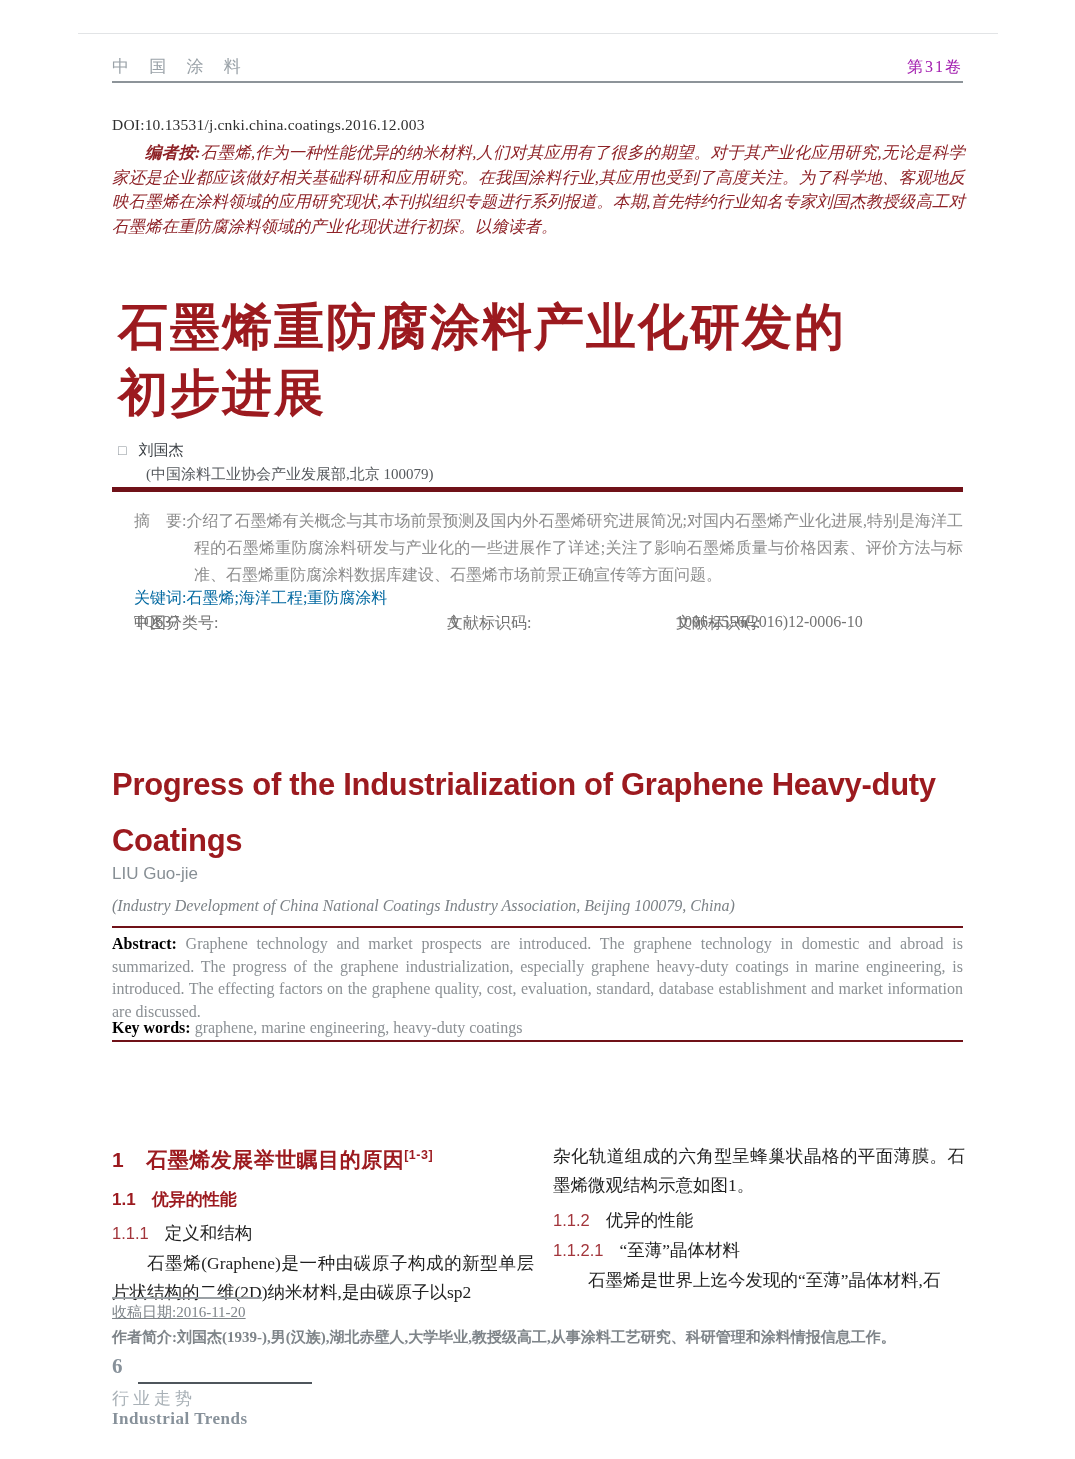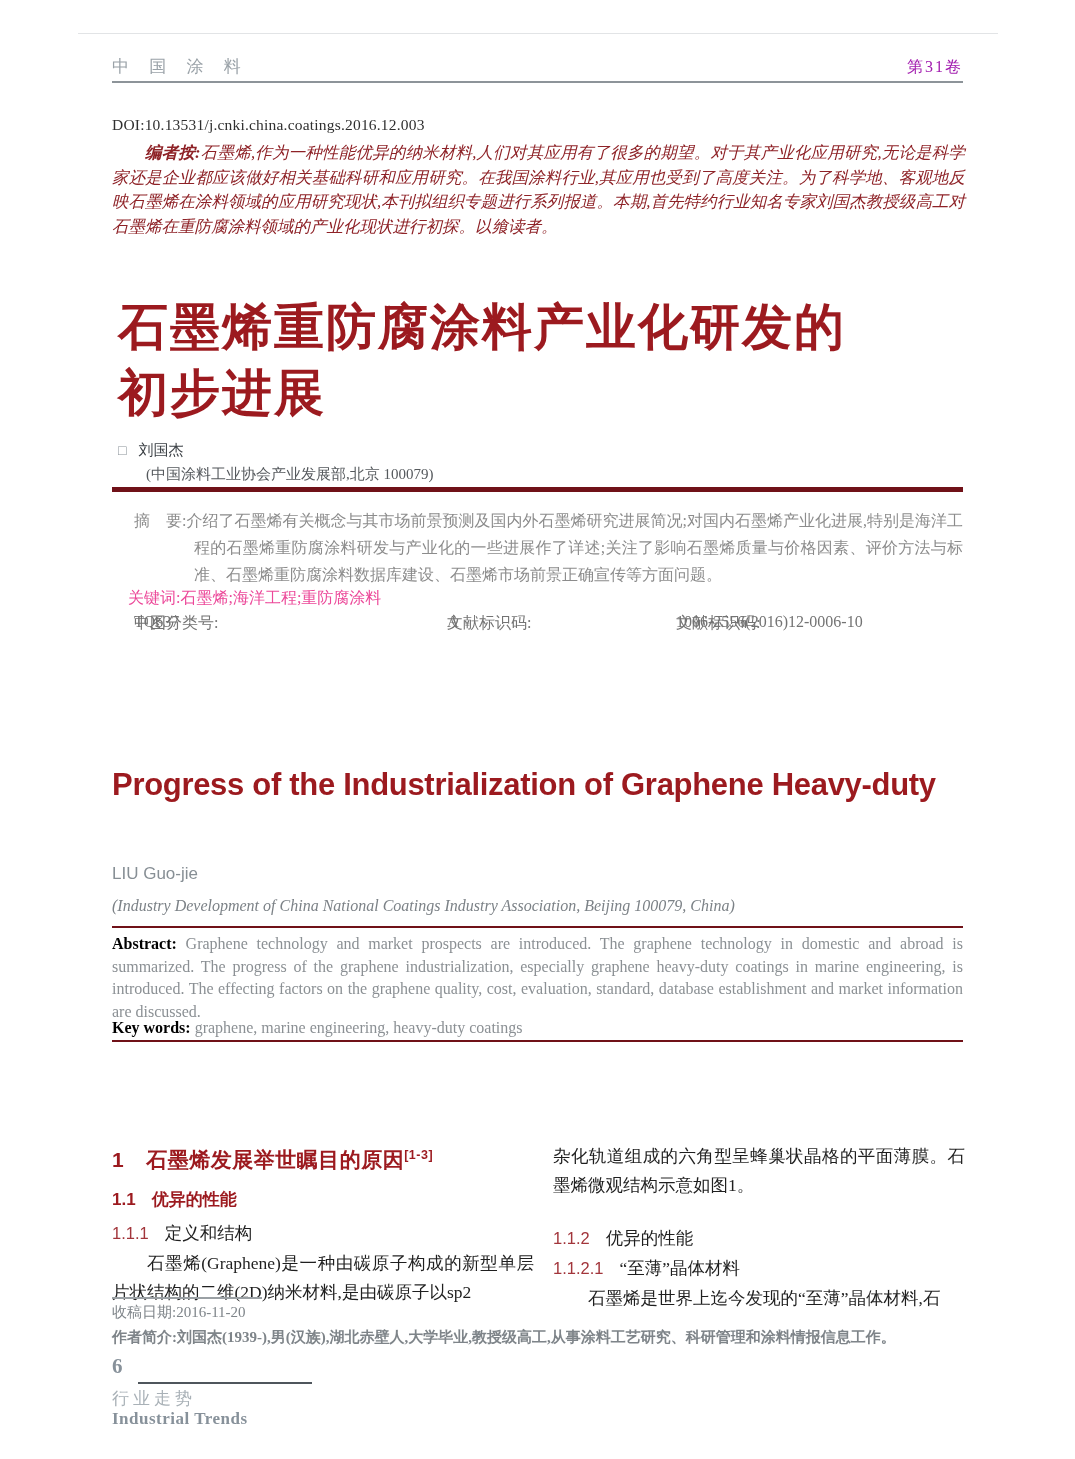--- a/index.html
+++ b/index.html
@@ -36,21 +36,21 @@
   .author-row .marker { color:#8d959b; margin-right:12px; font-size:14px; }
   .affiliation-cn { left:146px; top:465px; font-size:15px; color:#55595d; }
   .thick-rule { left:112px; top:487px; width:851px; height:5px; background:#701118; }
 
   
   .abstract-cn {
     left:134px; top:507px; width:829px;
     font-size:16px; line-height:27px; color:#8c8c8c;
     text-align:justify; padding-left:60px; text-indent:-60px;
   }
-  .keywords-cn { left:128px; top:588px; font-size:16px; color:#ec4899; }
+  .keywords-cn { left:134px; top:588px; font-size:16px; color:#0369a1; }
   .meta-row { left:0; top:613px; width:1075px; height:22px; font-size:16px; color:#737373; }
   .meta-row span { position:absolute; white-space:nowrap; }
   .meta-clc { left:134px; }
   .meta-doc { left:447px; }
   .meta-no  { left:676px; }
 
   
   .title-en {
     left:112px; top:757px; width:860px;
     font-family:"Liberation Sans", sans-serif; font-weight:800;
@@ -84,21 +84,21 @@
   }
   .h2-cn .num { margin-right:16px; }
   .h3-cn { font-size:17.5px; line-height:28px; margin-bottom:2px; text-align:left; }
   .h3-cn .num { color:#a2353b; font-family:"Liberation Sans", sans-serif; font-size:16.5px; margin-right:16px; }
   .h3-cn .txt { color:#1f1f1f; }
   .indent { text-indent:2em; }
 
   
   .footnote-rule { left:112px; top:1297px; width:150px; height:1.5px; background:#9aa0a4; }
   .fn { font-size:15px; color:#7e8489; }
-  .fn-received { left:112px; top:1303px; }
+  .fn-received { left:112px; top:1303px;text-decoration:underline; }
   .fn-bio { left:112px; top:1328px; width:851px;font-weight:bold; }
 
   
   .page-num { left:112px; top:1354px; font-size:21px; font-weight:bold; color:#87919a; }
   .footer-line { left:138px; top:1382px; width:174px; height:2px; background:#4f565c; }
   .section-cn { left:112px; top:1387px; font-size:17px; letter-spacing:4px; color:#a9b1b7; }
   .section-en { left:112px; top:1409px; font-size:17px; font-weight:bold; color:#87919a; letter-spacing:0.5px; }
 </style>
 </head>
 <body>
@@ -136,38 +136,39 @@
         <span>A</span>
       </span>
     <span class="meta-no">
         <span>文献标识码:</span>
         <span>1006-2556(2016)12-0006-10</span>
       </span>
   </div>
 
   <div class="abs title-en">
     <div>Progress of the Industrialization of Graphene Heavy-duty</div>
+    <div>Coatings</div>
   </div>
   <div class="abs author-en">LIU Guo-jie</div>
   <div class="abs affiliation-en">(Industry Development of China National Coatings Industry Association, Beijing 100079, China)</div>
   <div class="abs rule-thin-top"></div>
   <p class="abs abstract-en"><b>Abstract:</b><span> Graphene technology and market prospects are introduced. The graphene technology in domestic and abroad is summarized. The progress of the graphene industrialization, especially graphene heavy-duty coatings in marine engineering, is introduced. The effecting factors on the graphene quality, cost, evaluation, standard, database establishment and market information are discussed.</span></p>
   <div class="abs keywords-en"><b>Key words:</b><span> graphene, marine engineering, heavy-duty coatings</span></div>
   <div class="abs rule-thin-bottom"></div>
 
   <div class="abs col col-left">
     <div class="h1-cn"><span class="num">1</span><span>石墨烯发展举世瞩目的原因</span><sup>[1-3]</sup></div>
     <div class="h2-cn"><span class="num">1.1</span><span>优异的性能</span></div>
     <div class="h3-cn"><span class="num">1.1.1</span><span class="txt">定义和结构</span></div>
     <p class="indent">石墨烯(Graphene)是一种由碳原子构成的新型单层片状结构的二维(2D)纳米材料,是由碳原子以sp2</p>
   </div>
 
   <div class="abs col col-right">
     <p>杂化轨道组成的六角型呈蜂巢状晶格的平面薄膜。石墨烯微观结构示意如图1。</p>
-    <div class="h3-cn" style="margin-top:24px;"><span class="num">1.1.2</span><span class="txt">优异的性能</span></div>
+    <div class="h3-cn" style="margin-top:6px;"><span class="num">1.1.2</span><span class="txt">优异的性能</span></div>
     <div class="h3-cn"><span class="num">1.1.2.1</span><span class="txt">“至薄”晶体材料</span></div>
     <p class="indent">石墨烯是世界上迄今发现的“至薄”晶体材料,石</p>
   </div>
 
   <div class="abs footnote-rule"></div>
   <div class="abs fn fn-received"><span>收稿日期:</span><span>2016-11-20</span></div>
   <div class="abs fn fn-bio"><span>作者简介:</span><span>刘国杰(1939-),男(汉族),湖北赤壁人,大学毕业,教授级高工,从事涂料工艺研究、科研管理和涂料情报信息工作。</span></div>
 
   <div class="abs page-num">6</div>
   <div class="abs footer-line"></div>

